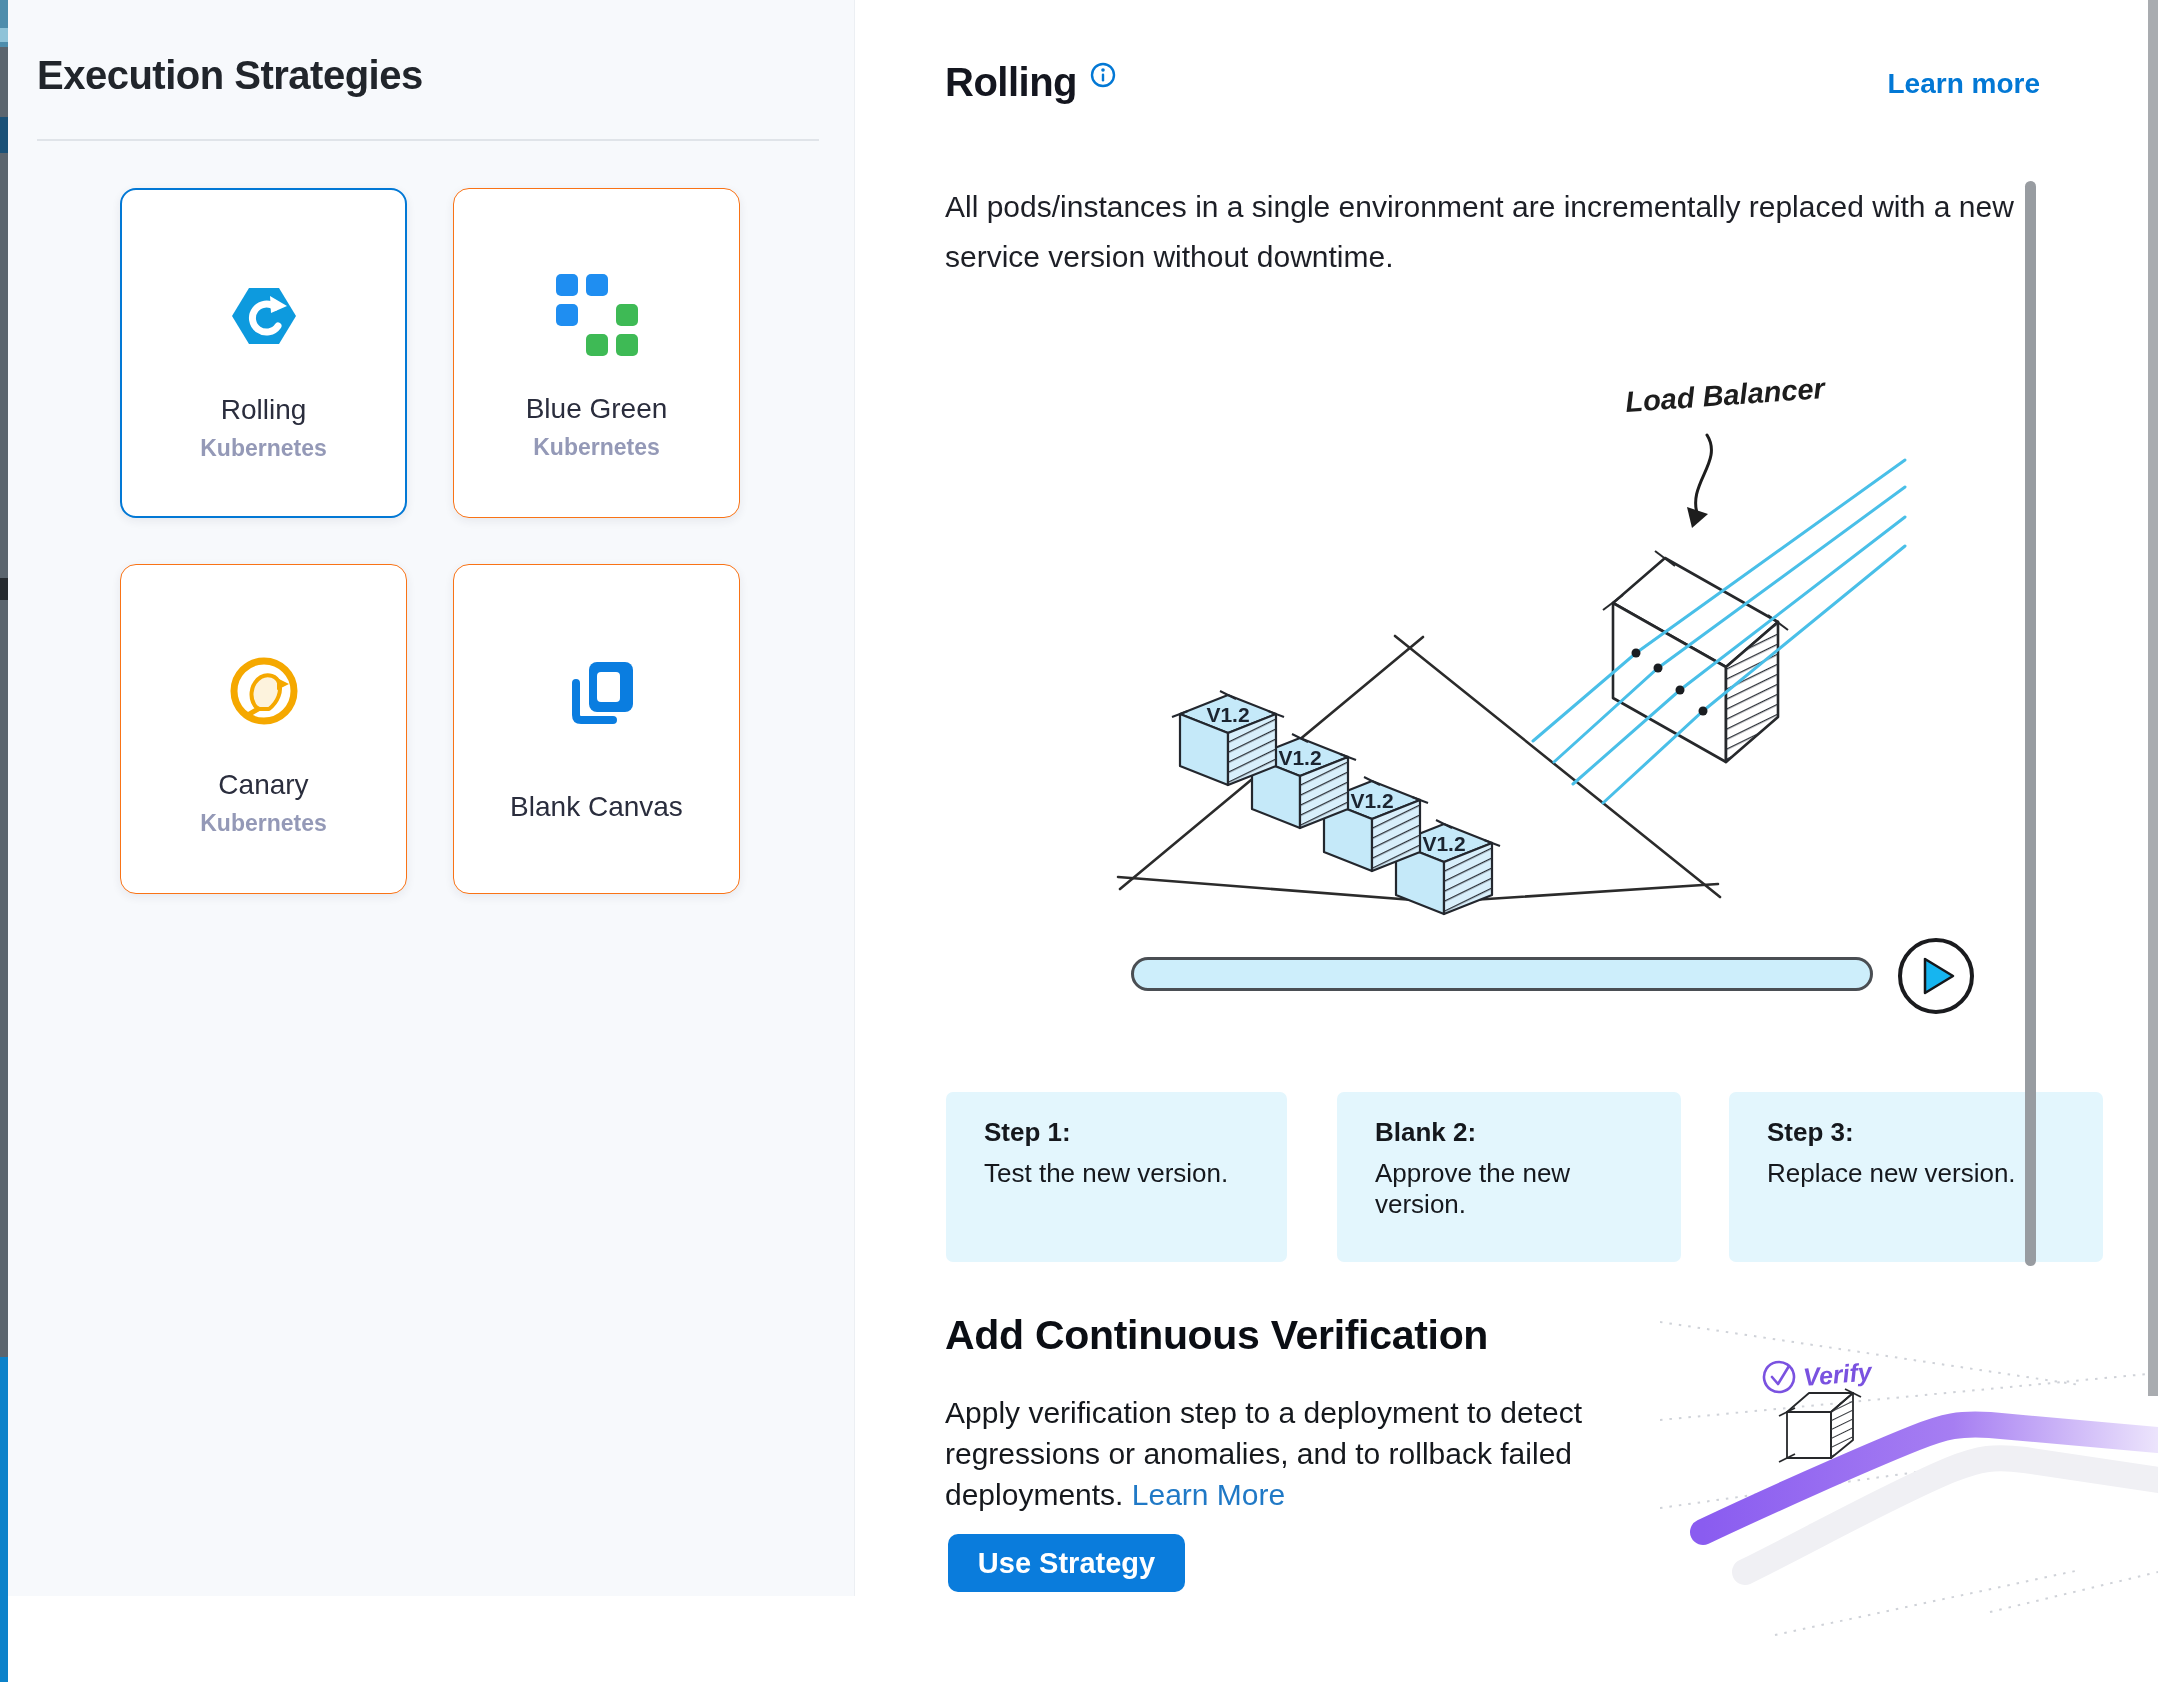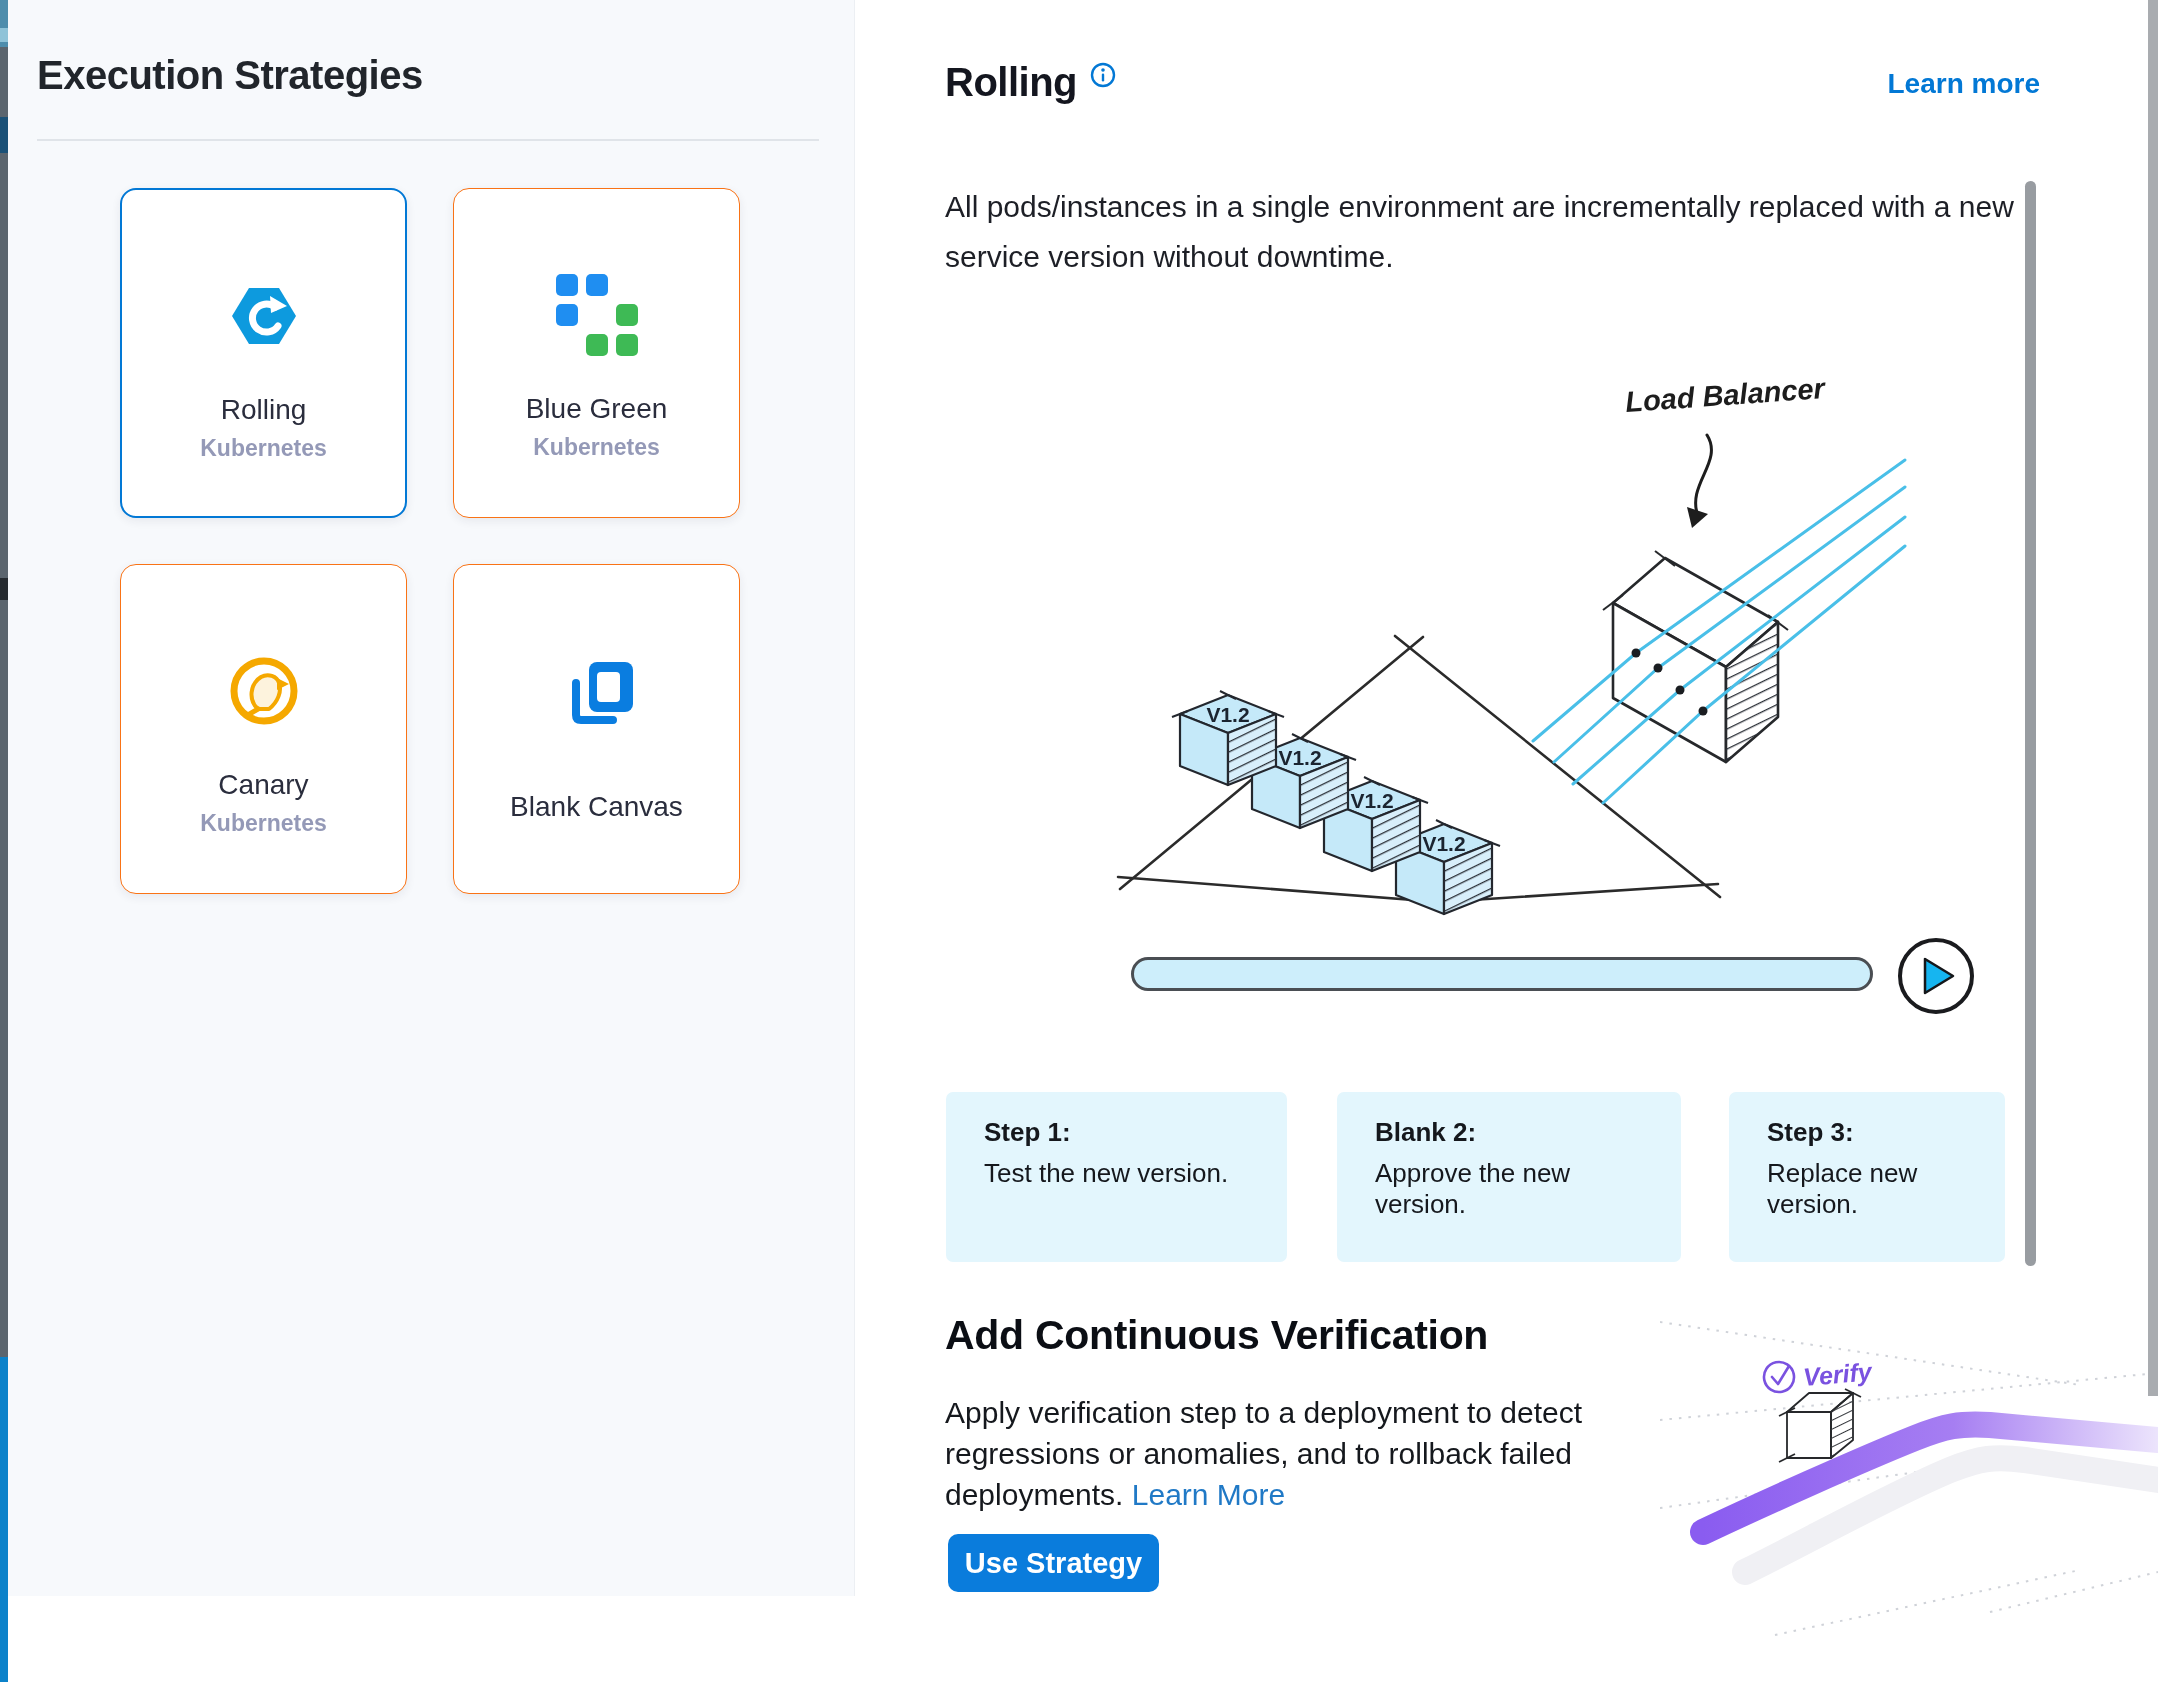--- a/index.html
+++ b/index.html
@@ -40,27 +40,27 @@
   .learn-more{font-size:28px;font-weight:700;color:#0278d5;text-decoration:none;margin-top:8px;cursor:pointer;}
   .desc{position:absolute;left:90px;top:182px;width:1118px;font-size:30px;line-height:50px;color:#1d1f26;margin:0;}
   .illus{position:absolute;left:235px;top:338px;}
   .progressbar{position:absolute;left:276px;top:957px;width:742px;height:34px;background:#cdeefb;border:3px solid #4a4e53;border-radius:18px;cursor:pointer;}
   .play{position:absolute;left:1043px;top:938px;width:76px;height:76px;border-radius:50%;background:#ffffff;border:4px solid #1a1b1e;
         display:flex;align-items:center;justify-content:center;padding:0;cursor:pointer;}
   .play svg{margin-left:6px;}
   .step{position:absolute;top:1092px;height:170px;background:#e3f6fd;padding:25px 20px 0 38px;border-radius:7px;}
   .step.b1{left:91px;width:341px;}
   .step.b2{left:482px;width:344px;}
-  .step.b3{left:874px;width:276px;}
+  .step.b3{left:874px;width:374px;}
   .step-title{font-size:26px;font-weight:700;color:#15181d;margin:0 0 10px 0;}
   .step-text{font-size:26px;color:#15181d;margin:0;}
   .cv-heading{position:absolute;left:90px;top:1312px;font-size:41px;font-weight:700;color:#0b0e14;margin:0;letter-spacing:-0.3px;}
   .cv-body{position:absolute;left:90px;top:1392px;width:648px;font-size:30px;line-height:41px;color:#15181d;margin:0;}
   .cv-link{color:#2079c6;text-decoration:none;cursor:pointer;}
-  .use-btn{position:absolute;left:93px;top:1534px;width:211px;height:58px;background:#0a7cdc;color:#ffffff;border:none;border-radius:10px;
+  .use-btn{position:absolute;left:93px;top:1534px;width:237px;height:58px;background:#0a7cdc;color:#ffffff;border:none;border-radius:10px;
            font-size:29px;font-weight:700;cursor:pointer;}
   .cv-illus{position:absolute;left:805px;top:1290px;}
   .inner-thumb{position:absolute;left:1170px;top:181px;width:11px;height:1085px;background:#989ca1;border-radius:6px;}
   .window-scrollbar{position:absolute;left:2148px;top:0;width:10px;height:1396px;background:#a9acb0;}
 
   .hand{font-style:italic;font-weight:600;}
 </style>
 </head>
 <body>
 

